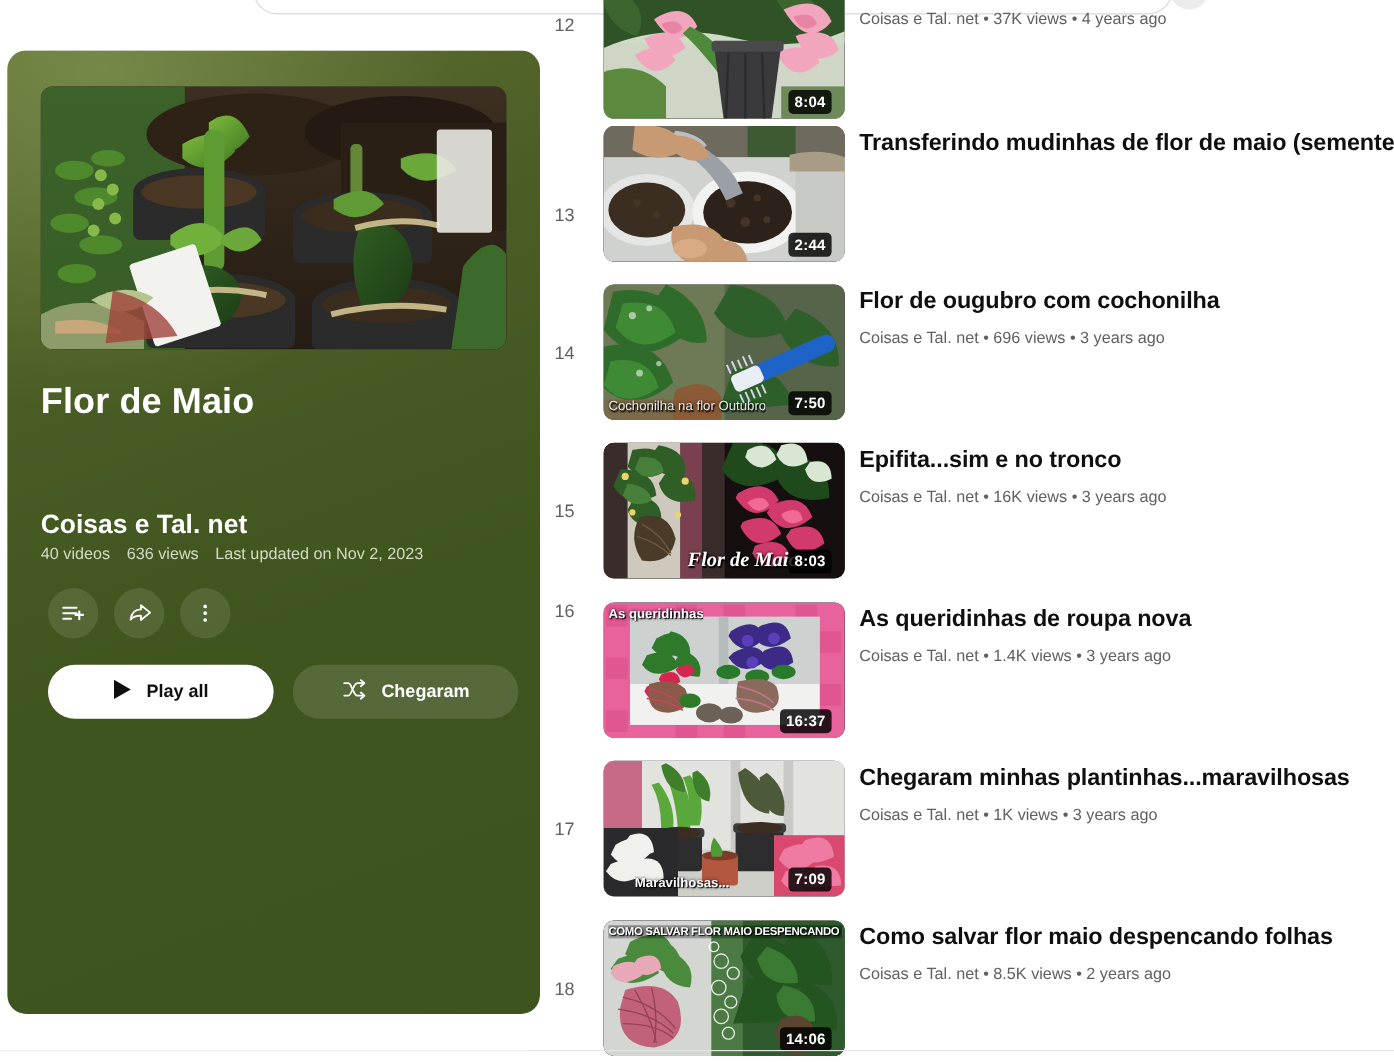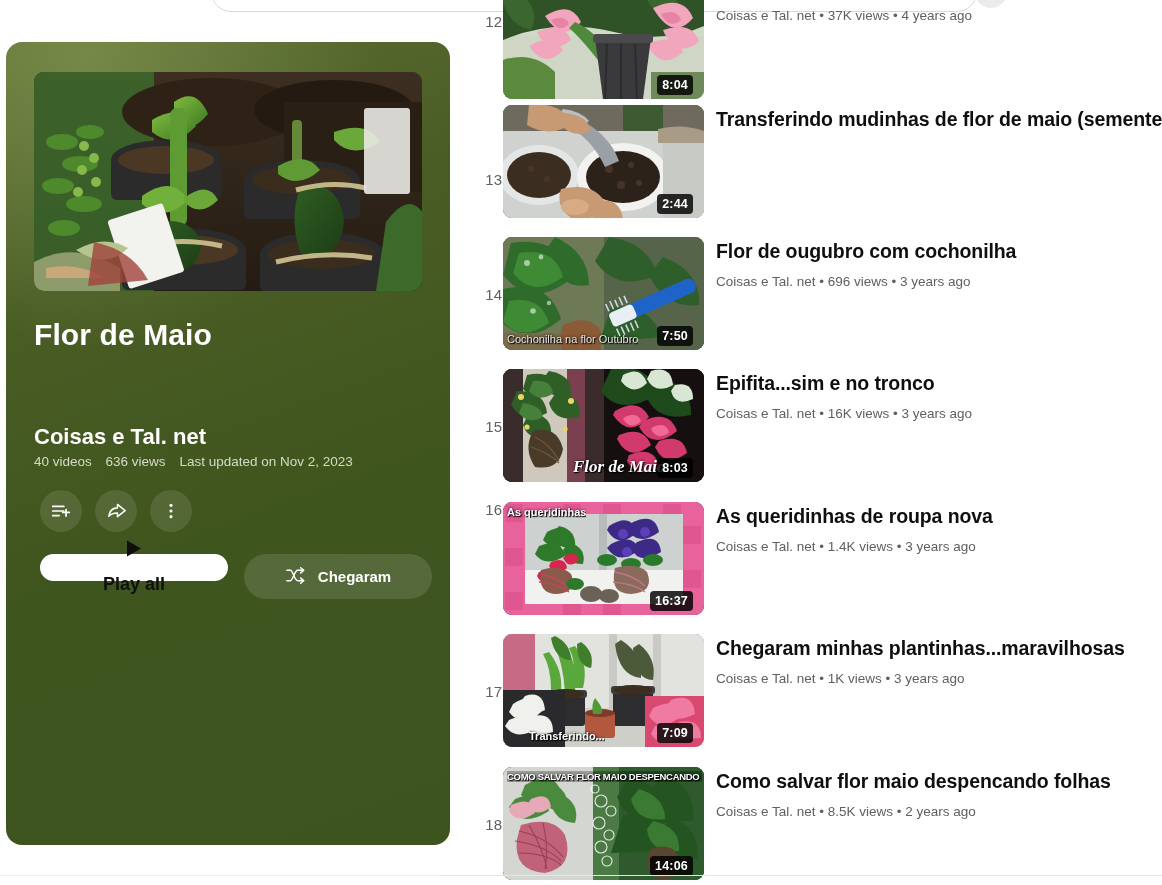--- a/index.html
+++ b/index.html
@@ -109,34 +109,33 @@
   }
   .icon-btn svg { display: block; }
 
   .pl-buttons {
     position: absolute;
     left: 34px; top: 512px;
     display: flex;
     gap: 16px;
   }
   .btn-play {
-    width: 188px; height: 27px;
+    width: 188px; height: 45px;
     border-radius: 23px;
     background: #ffffff;
     color: #0f0f0f;
-    font-size: 18px;
+    font-size: 15px;
     font-weight: 600;
     display: flex;
     align-items: center;
     justify-content: center;
     gap: 12px;
     cursor: pointer;
     border: none;
     font-family: "Liberation Sans", sans-serif;
-    flex-direction: column;
   }
   .btn-shuffle {
     width: 188px; height: 45px;
     border-radius: 23px;
     background: rgba(255,255,255,0.12);
     color: #ffffff;
     font-size: 15px;
     font-weight: 600;
     display: flex;
     align-items: center;
@@ -158,21 +157,21 @@
     position: absolute;
     left: 0;
     width: 700px;
     display: flex;
     align-items: flex-start;
     cursor: pointer;
   }
   .row-index {
     width: 40px;
     flex: 0 0 40px;
-    text-align: right;
+    text-align: left;
     font-size: 15px;
     color: #606060;
     line-height: 1;
   }
   .thumb {
     position: relative;
     flex: 0 0 auto;
     width: 201px;
     height: 113px;
     border-radius: 9px;
@@ -727,21 +726,21 @@
             <path d="M30 82 q20 -4 20 16 q-22 8 -26 -8 z"></path>
           </g>
           <rect x="142" y="62" width="59" height="51" fill="#d8486f"></rect>
           <g fill="#f07ba2">
             <path d="M150 74 q24 -12 28 8 q-20 18 -32 0 z"></path>
             <path d="M168 66 q22 -8 24 14 q-24 12 -30 -6 z"></path>
             <path d="M152 92 q24 -8 28 10 q-22 14 -32 -2 z"></path>
             <path d="M176 88 q22 -4 22 16 l-28 2 z"></path>
           </g>
         </svg>
-        <div class="thumb-caption" style="left:26px;">Transferindo...</div>
+        <div class="thumb-caption" style="left:26px;">Maravilhosas...</div>
         <div class="duration">7:09</div>
       </div>
       <div class="row-text">
         <div class="row-title">Chegaram minhas plantinhas...maravilhosas</div>
         <div class="row-meta">Coisas e Tal. net • 1K views • 3 years ago</div>
       </div>
     </div>
 
     <div class="video-row" style="top:767px;">
       <div class="row-index" style="margin-top:50px;">18</div>

